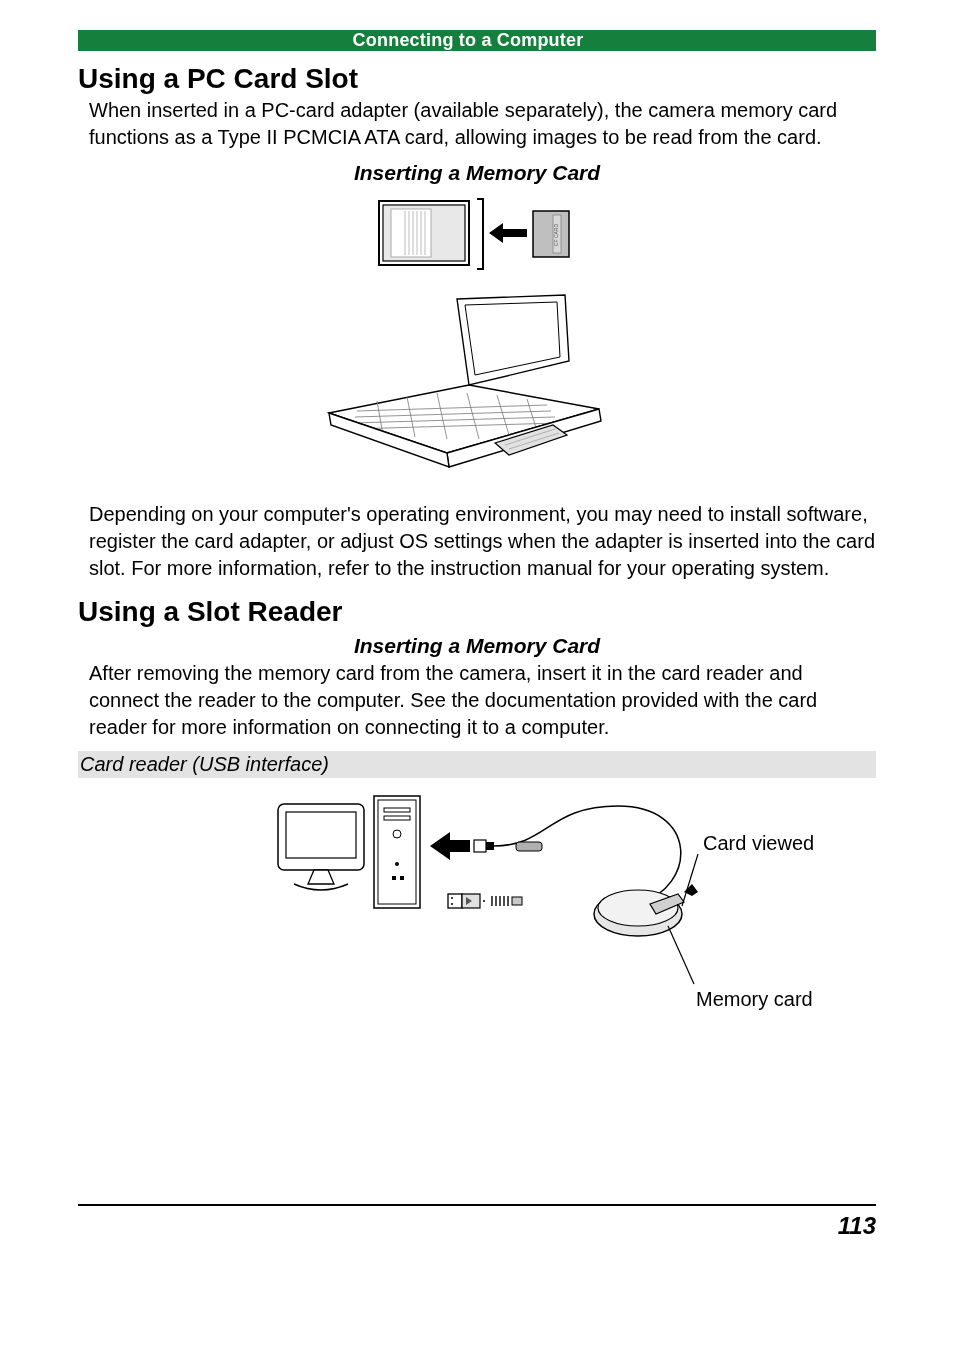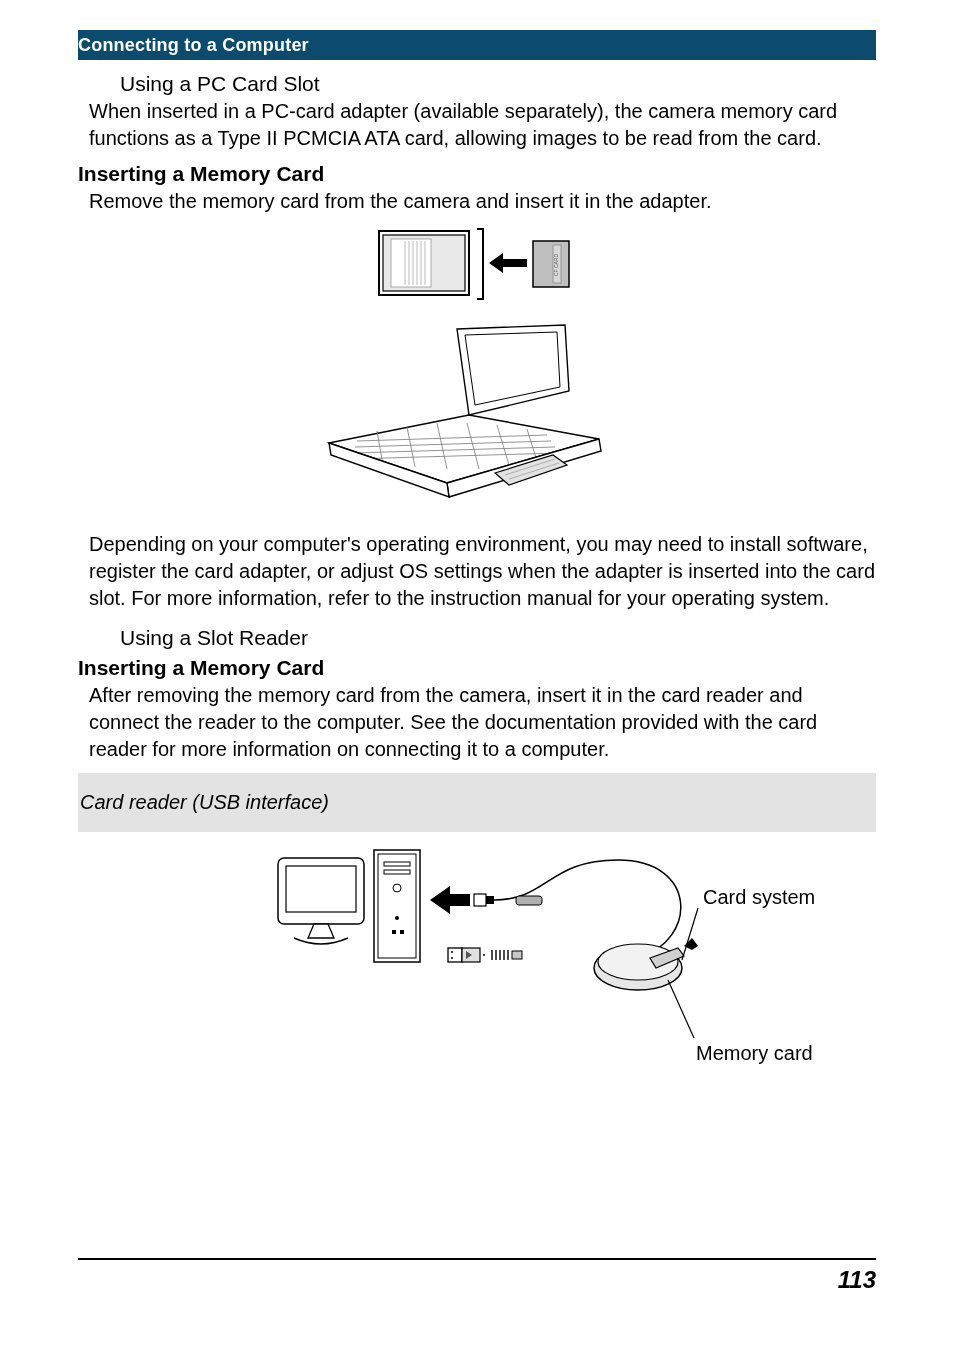--- a/index.html
+++ b/index.html
@@ -1,46 +1,45 @@
 <!DOCTYPE html>
 <html><head>
 <meta charset="utf-8">
 <style>
   * { margin: 0; padding: 0; box-sizing: border-box; }
   html, body { width: 954px; height: 1352px; background: #fff; font-family: "Helvetica Neue", Helvetica, Arial, sans-serif; color: #000; }
   .page { position: relative; width: 954px; height: 1352px; padding: 30px 78px 0 78px; }
-  .header-bar { height: 30px; background: #0c4a6e; display: flex; align-items: center; justify-content: flex-start; padding-right: 18px; color: #fff; font-weight: 600; font-size: 18px; letter-spacing: 0.2px; }
+  .header-bar { height: 21px; background: #15803d; display: flex; align-items: center; justify-content: center; padding-right: 18px; color: #fff; font-weight: 600; font-size: 18px; letter-spacing: 0.2px; }
   .content { padding-top: 12px; }
-  .h-bold { font-weight: 400; font-size: 21px; margin-bottom: 2px; margin-left: 42px; }
+  .h-bold { font-weight: 700; font-size: 28px; margin-bottom: 2px; }
   .para { font-size: 20px; line-height: 1.35; margin-bottom: 10px; margin-left: 11px; }
-  .h-italic { font-weight: 600; font-size: 21px; margin-bottom: 2px; margin-top: 6px; }
+  .h-italic { font-style: italic; font-weight: 600; font-size: 21px; margin-bottom: 2px; margin-top: 6px; text-align: center; }
   .fig-wrap { display: flex; justify-content: center; margin: 10px 0 18px 0; }
   .fig-wrap.mid { margin-top: 6px; margin-bottom: 18px; }
-  .grey-band { background: #e3e3e3; font-style: italic; font-size: 20px; padding: 18px 2px; margin-top: 6px; }
+  .grey-band { background: #e3e3e3; font-style: italic; font-size: 20px; padding: 2px 2px; margin-top: 6px; }
   .diagram3 { position: relative; width: 100%; height: 220px; margin-top: 6px; }
   .label { position: absolute; font-size: 20px; }
   .footer-rule { border: none; border-top: 2px solid #000; margin-top: 200px; }
   .page-num { font-style: italic; font-weight: 700; font-size: 24px; text-align: right; margin-top: 6px; }
   svg { display: block; }
 </style>
 </head>
 <body>
 
 <div class="page">
   <div class="header-bar">
     <span>Connecting to a Computer</span>
   </div>
 
   <div class="content">
 
     <div class="h-bold">Using a PC Card Slot</div>
     <div class="para">When inserted in a PC-card adapter (available separately), the camera memory card functions as a Type II PCMCIA ATA card, allowing images to be read from the card.</div>
 
     <div class="h-italic">Inserting a Memory Card</div>
-    <div class="para">Remove the memory card from the camera and insert it in the adapter.</div>
 
     <div class="fig-wrap">
       <svg width="200" height="80" viewBox="0 0 200 80">
 
         <rect x="2" y="6" width="90" height="64" fill="#fff" stroke="#000" stroke-width="2"></rect>
         <rect x="6" y="10" width="82" height="56" fill="#e8e8e8" stroke="#000" stroke-width="1.2"></rect>
         <rect x="14" y="14" width="40" height="48" fill="#fff" stroke="#aaa" stroke-width="1"></rect>
         <g stroke="#bbb">
           <line x1="28" y1="16" x2="28" y2="60"></line>
             <line x1="32" y1="16" x2="32" y2="60"></line>
@@ -143,21 +142,21 @@
           <line x1="418" y1="112" x2="418" y2="122"></line>
           <line x1="422" y1="112" x2="422" y2="122"></line>
           <line x1="426" y1="112" x2="426" y2="122"></line>
           <line x1="430" y1="112" x2="430" y2="122"></line>
         </g>
         <rect x="434" y="113" width="10" height="8" fill="#c8c8c8" stroke="#000"></rect>
 
         <line x1="604" y1="122" x2="620" y2="70" stroke="#000" stroke-width="1.2"></line>
         <line x1="590" y1="142" x2="616" y2="200" stroke="#000" stroke-width="1.2"></line>
       </svg>
-      <div class="label" style="left:625px; top:48px;">Card system</div>
+      <div class="label" style="left:625px; top:48px;">Card viewed</div>
       <div class="label" style="left:618px; top:204px;">Memory card</div>
     </div>
 
     <hr class="footer-rule">
     <div class="page-num">113</div>
 
   </div>
 </div>
 
 </body></html>

